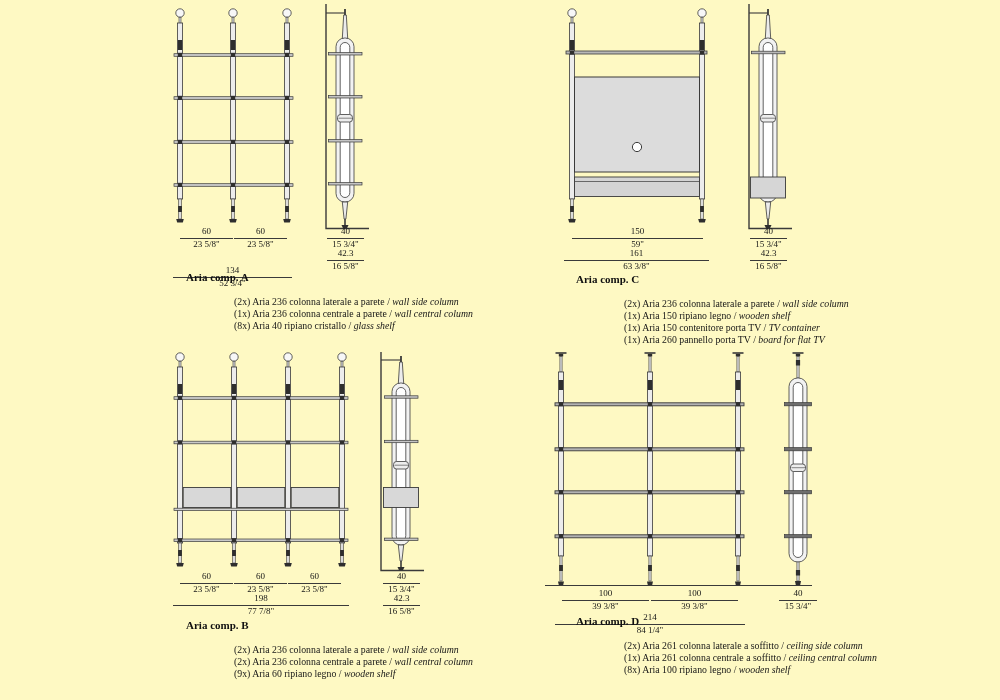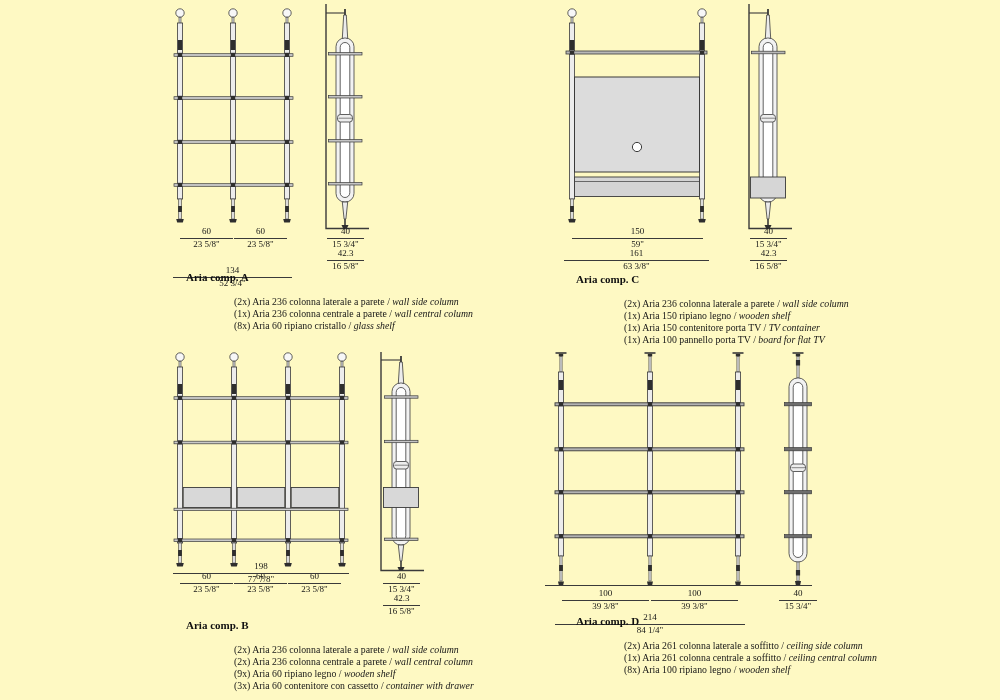--- a/index.html
+++ b/index.html
@@ -253,21 +253,21 @@
   <div class="dim" style="left:234px;top:572px;width:53px">
     <div class="dim-num">60</div>
     <div class="dim-rule"></div>
     <div class="dim-inch">23 5/8"</div>
   </div>
   <div class="dim" style="left:288px;top:572px;width:53px">
     <div class="dim-num">60</div>
     <div class="dim-rule"></div>
     <div class="dim-inch">23 5/8"</div>
   </div>
-  <div class="dim" style="left:173px;top:562px;width:176px">
+  <div class="dim" style="left:173px;top:594px;width:176px">
     <div class="dim-num">198</div>
     <div class="dim-rule"></div>
     <div class="dim-inch">77 7/8"</div>
   </div>
   <div class="dim" style="left:383px;top:572px;width:37px">
     <div class="dim-num">40</div>
     <div class="dim-rule"></div>
     <div class="dim-inch">15 3/4"</div>
   </div>
   <div class="dim" style="left:383px;top:594px;width:37px">
@@ -294,37 +294,36 @@
   <div class="dim" style="left:779px;top:589px;width:38px">
     <div class="dim-num">40</div>
     <div class="dim-rule"></div>
     <div class="dim-inch">15 3/4"</div>
   </div>
 
   <div class="comp-block" style="left:175px;top:271px">
     <div class="comp-title">Aria comp. A</div>
     <div class="comp-item"><span>(2x) Aria 236 colonna laterale a parete /</span> <i>wall side column</i></div>
     <div class="comp-item"><span>(1x) Aria 236 colonna centrale a parete /</span> <i>wall central column</i></div>
-    <div class="comp-item"><span>(8x) Aria 60 ripiano cristallo /</span> <i>glass shelf</i></div>
+    <div class="comp-item"><span>(8x) Aria 40 ripiano cristallo /</span> <i>glass shelf</i></div>
   </div>
 
   <div class="comp-block" style="left:565px;top:273px">
     <div class="comp-title">Aria comp. C</div>
     <div class="comp-item"><span>(2x) Aria 236 colonna laterale a parete /</span> <i>wall side column</i></div>
     <div class="comp-item"><span>(1x) Aria 150 ripiano legno /</span> <i>wooden shelf</i></div>
     <div class="comp-item"><span>(1x) Aria 150 contenitore porta TV /</span> <i>TV container</i></div>
-    <div class="comp-item"><span>(1x) Aria 100 pannello porta TV /</span> <i>board for flat TV</i></div>
+    <div class="comp-item"><span>(1x) Aria 260 pannello porta TV /</span> <i>board for flat TV</i></div>
   </div>
 
   <div class="comp-block" style="left:175px;top:619px">
     <div class="comp-title">Aria comp. B</div>
     <div class="comp-item"><span>(2x) Aria 236 colonna laterale a parete /</span> <i>wall side column</i></div>
     <div class="comp-item"><span>(2x) Aria 236 colonna centrale a parete /</span> <i>wall central column</i></div>
     <div class="comp-item"><span>(9x) Aria 60 ripiano legno /</span> <i>wooden shelf</i></div>
-    <div class="comp-item"><span>(3x) Aria 60 contenitore con cassetto /</span> <i>container with drawer</i></div>
   </div>
 
   <div class="comp-block" style="left:565px;top:615px">
     <div class="comp-title">Aria comp. D</div>
     <div class="comp-item"><span>(2x) Aria 261 colonna laterale a soffitto /</span> <i>ceiling side column</i></div>
     <div class="comp-item"><span>(1x) Aria 261 colonna centrale a soffitto /</span> <i>ceiling central column</i></div>
     <div class="comp-item"><span>(8x) Aria 100 ripiano legno /</span> <i>wooden shelf</i></div>
   </div>
 
 </div>

